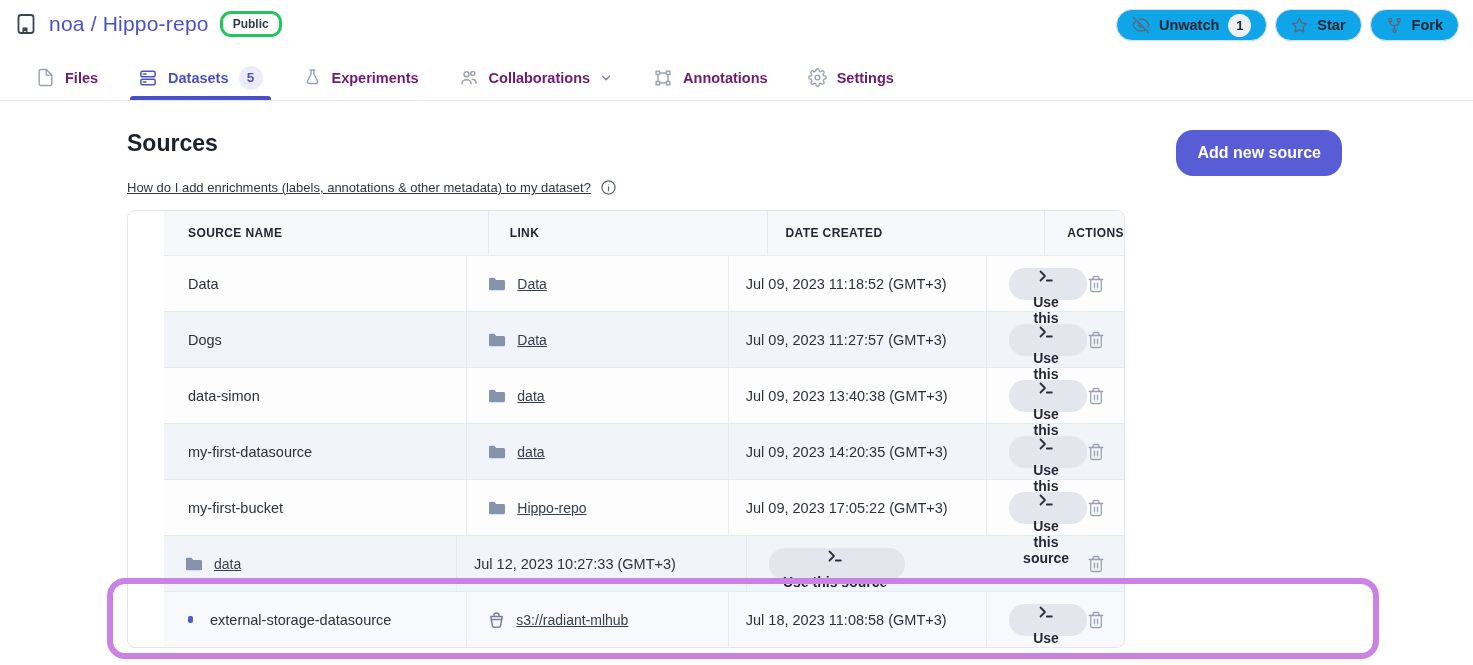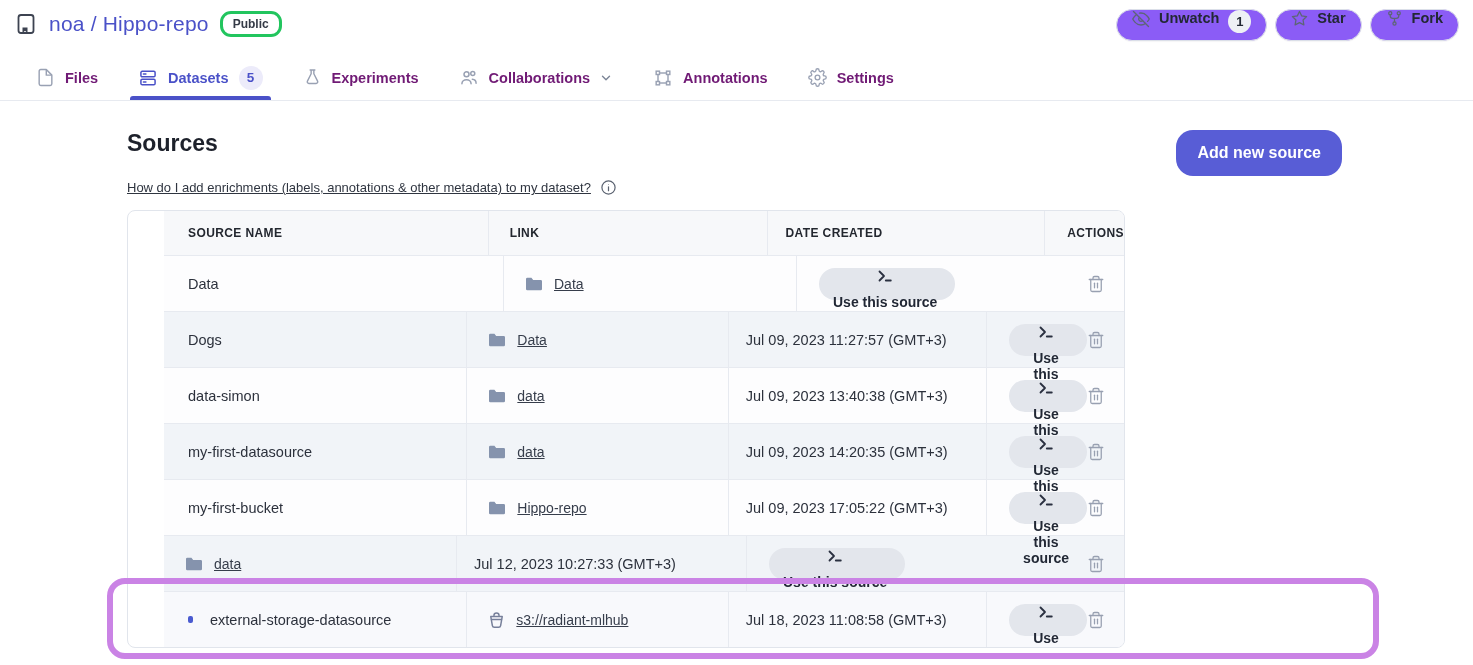--- a/index.html
+++ b/index.html
@@ -19,24 +19,24 @@
   .header-left { position:absolute; left:14px; top:11px; display:flex; align-items:center; gap:11px; }
   .repo-icon { color:#3d4351; }
   .repo-title { font-size:21px; font-weight:500; color:#4a51c8; letter-spacing:.2px; }
   .visibility-badge {
     font-size:12px; font-weight:600; color:#343a46;
     border:3px solid #22c55e; border-radius:11px;
     padding:3px 10px; line-height:1.2; background:#fff;
   }
   .header-actions { position:absolute; right:14px; top:9px; display:flex; gap:8px; }
   .pill-btn {
-    display:inline-flex; gap:9px;
+    display:inline-flex; align-items:center; gap:9px;
     height:32px; padding:0 15px;
     border:1px solid #dbdfe8; border-radius:17px;
-    background:#8b5cf6; box-shadow:0 1px 1px rgba(20,30,60,.04);
+    background:#0ea5e9; box-shadow:0 1px 1px rgba(20,30,60,.04);
     font-size:14.5px; font-weight:600; color:#232834;
   }
   .pill-btn .ic { color:#5d6576; }
   .count-badge {
     min-width:23px; height:23px; border-radius:50%;
     background:#eef0f5; color:#232834;
     display:inline-flex; align-items:center; justify-content:center;
     font-size:13px; font-weight:600;
   }
 
@@ -257,20 +257,21 @@
         <span>Data</span>
       </div>
     <div class="cell col-link">
       <span class="folder-ic">
           <svg width="18" height="16" viewBox="0 0 20 18" fill="currentColor">
             <path d="M1 3.5A1.5 1.5 0 0 1 2.5 2h4.6l2 2.4h8.4A1.5 1.5 0 0 1 19 5.9v8.6a1.5 1.5 0 0 1-1.5 1.5h-15A1.5 1.5 0 0 1 1 14.5z"></path>
           </svg>
         </span>
       <a class="link">Data</a>
     </div>
+    <div class="cell col-date">Jul 09, 2023 11:18:52 (GMT+3)</div>
     <div class="cell col-actions">
       <button class="use-btn">
         <span class="ic">
             <svg width="16" height="16" viewBox="0 0 16 16" fill="none" stroke="currentColor" stroke-width="1.8" stroke-linecap="round" stroke-linejoin="round">
               <path d="M2.5 3.5 7 8l-4.5 4.5"></path>
               <line x1="8.8" y1="12.5" x2="13.8" y2="12.5"></line>
             </svg>
           </span>
         <span>Use this source</span>
       </button>

